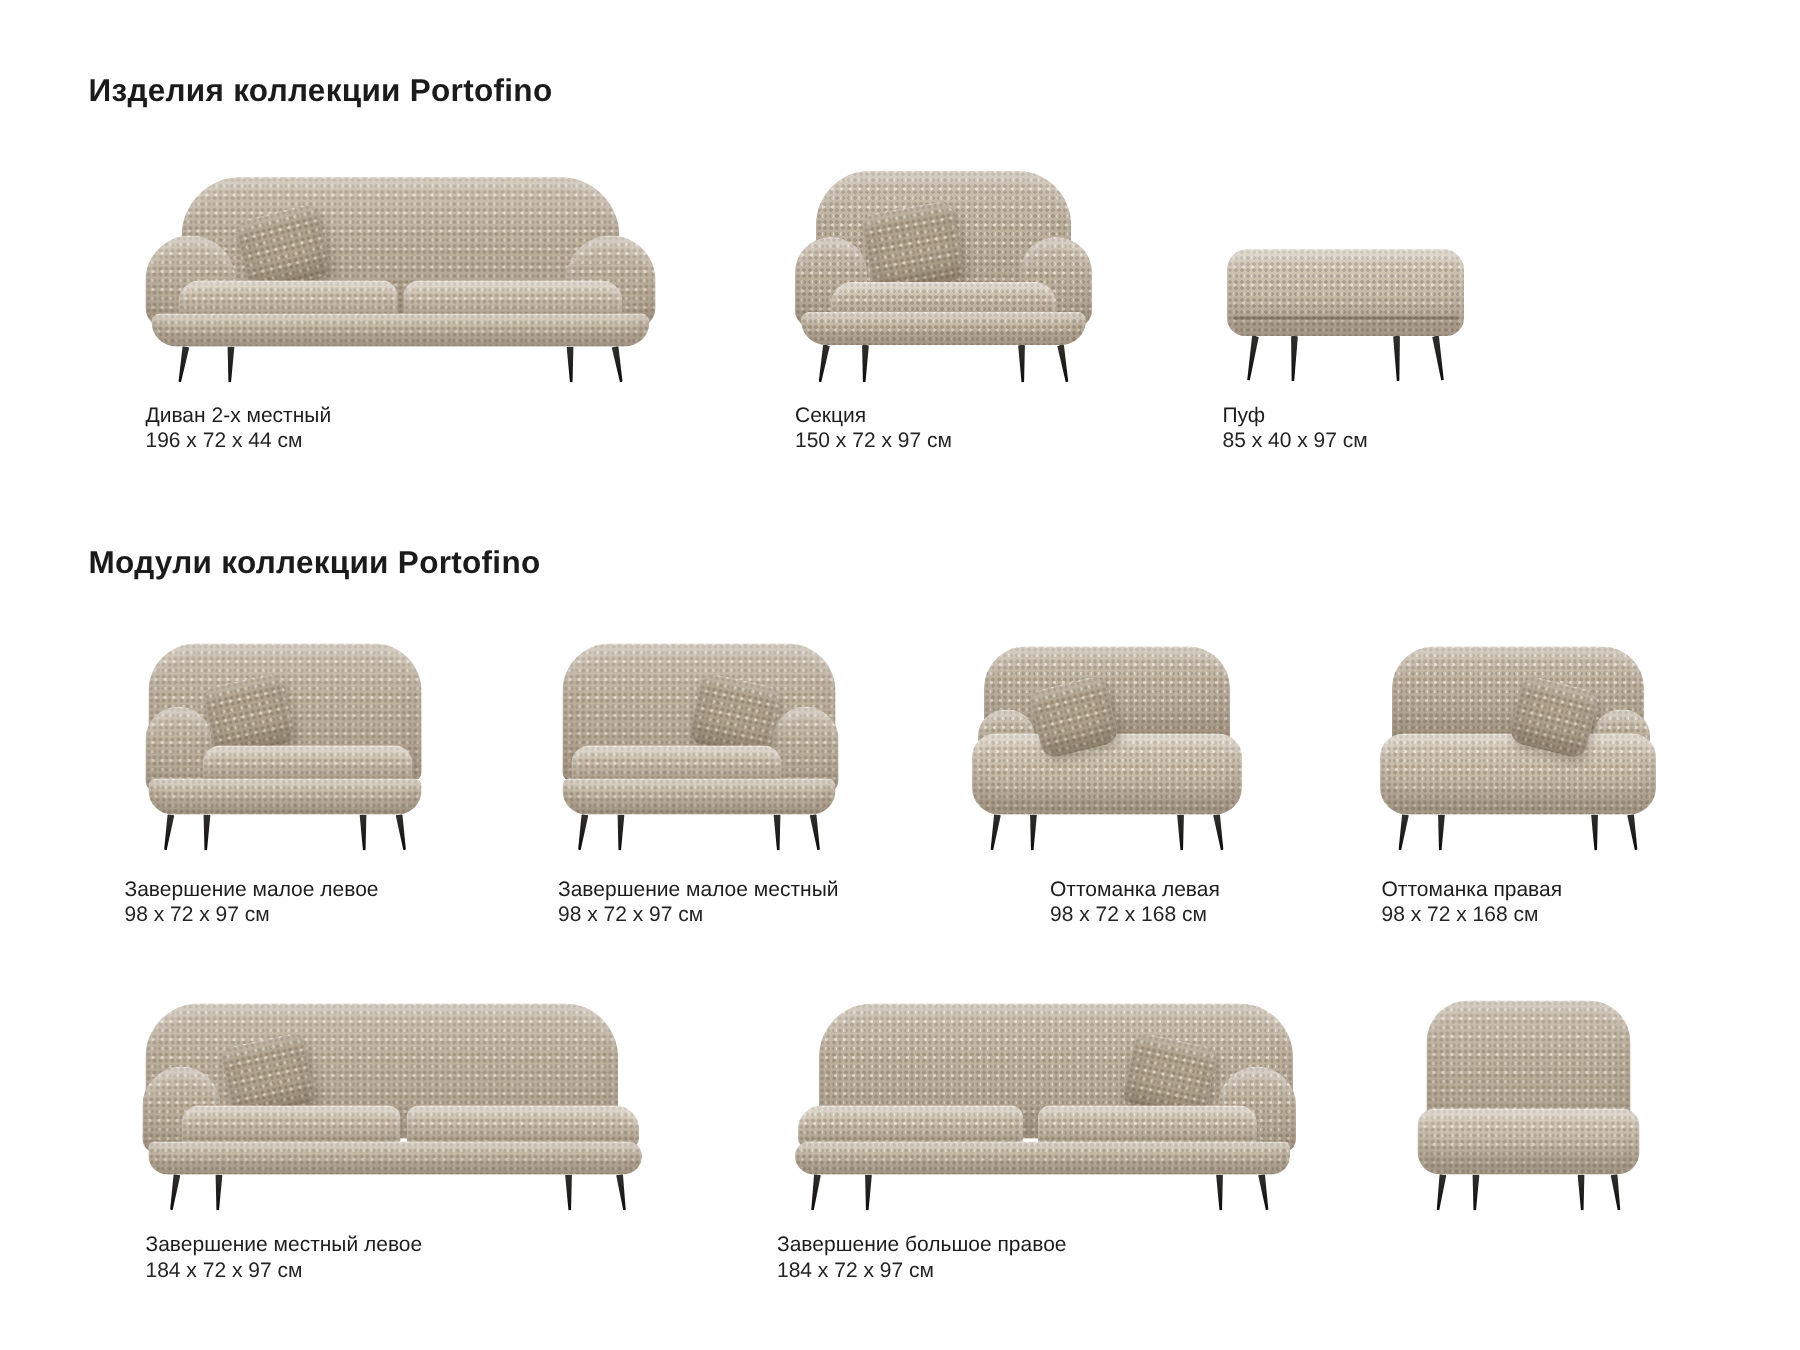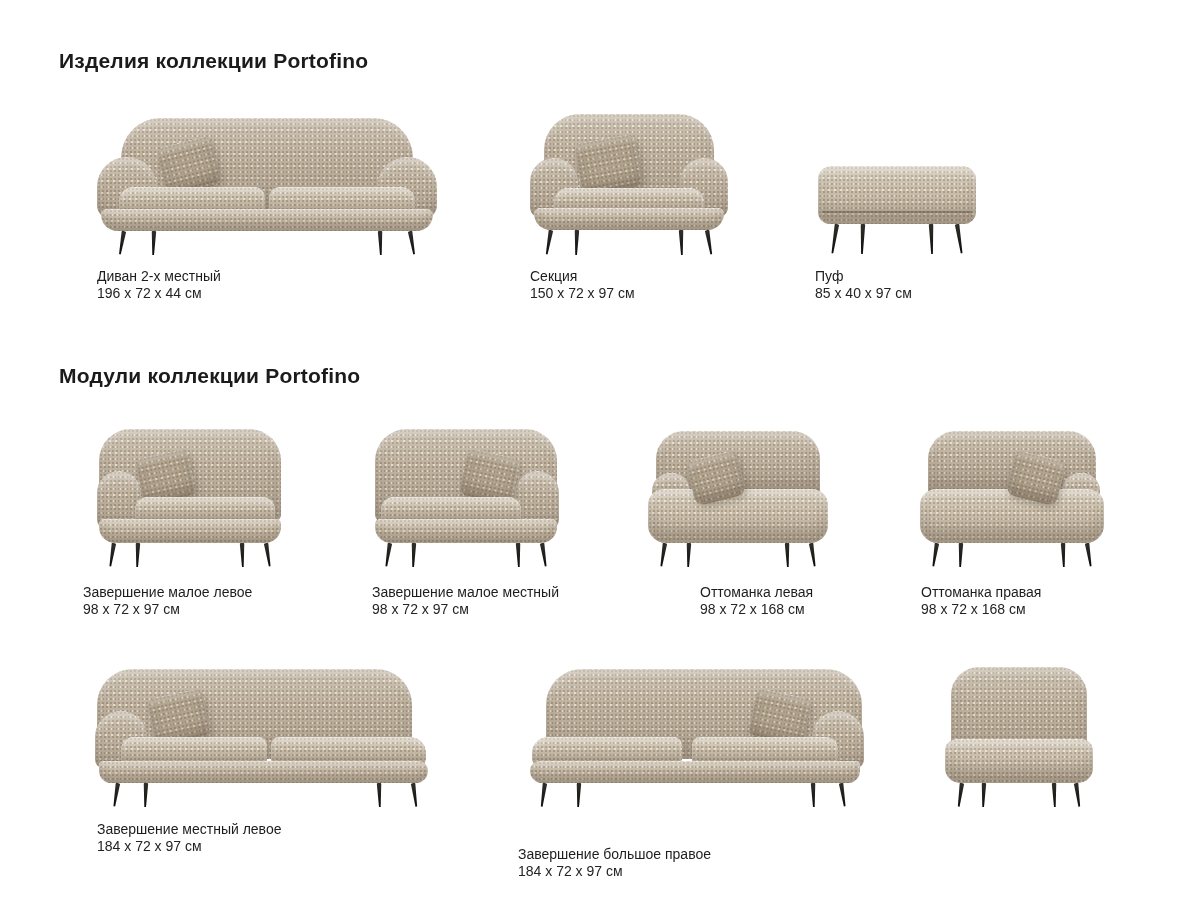--- a/index.html
+++ b/index.html
@@ -27,21 +27,21 @@
   .pdims { font-size: 14px; font-weight: 400; line-height: 17px; color: #242424; }
 
   #lb1 { left: 97px;  top: 268px; }
   #lb2 { left: 530px; top: 268px; }
   #lb3 { left: 815px; top: 268px; }
   #lb4 { left: 83px;  top: 584px; }
   #lb5 { left: 372px; top: 584px; }
   #lb6 { left: 688px; top: 584px; margin-left: 12px; }
   #lb7 { left: 921px; top: 584px; }
   #lb8 { left: 97px;  top: 821px; }
-  #lb9 { left: 518px; top: 821px; margin-top: 25px; }
+  #lb9 { left: 518px; top: 821px; }
   #lb10{ left: 941px; top: 821px; }
 
   
   .furn { position: absolute; }
   .furn > div { position: absolute; }
 
   .fab {
     background-color: #c0b3a0;
     background-image:
       radial-gradient(circle, rgba(84,70,53,0.28) 1px, transparent 1.45px),

